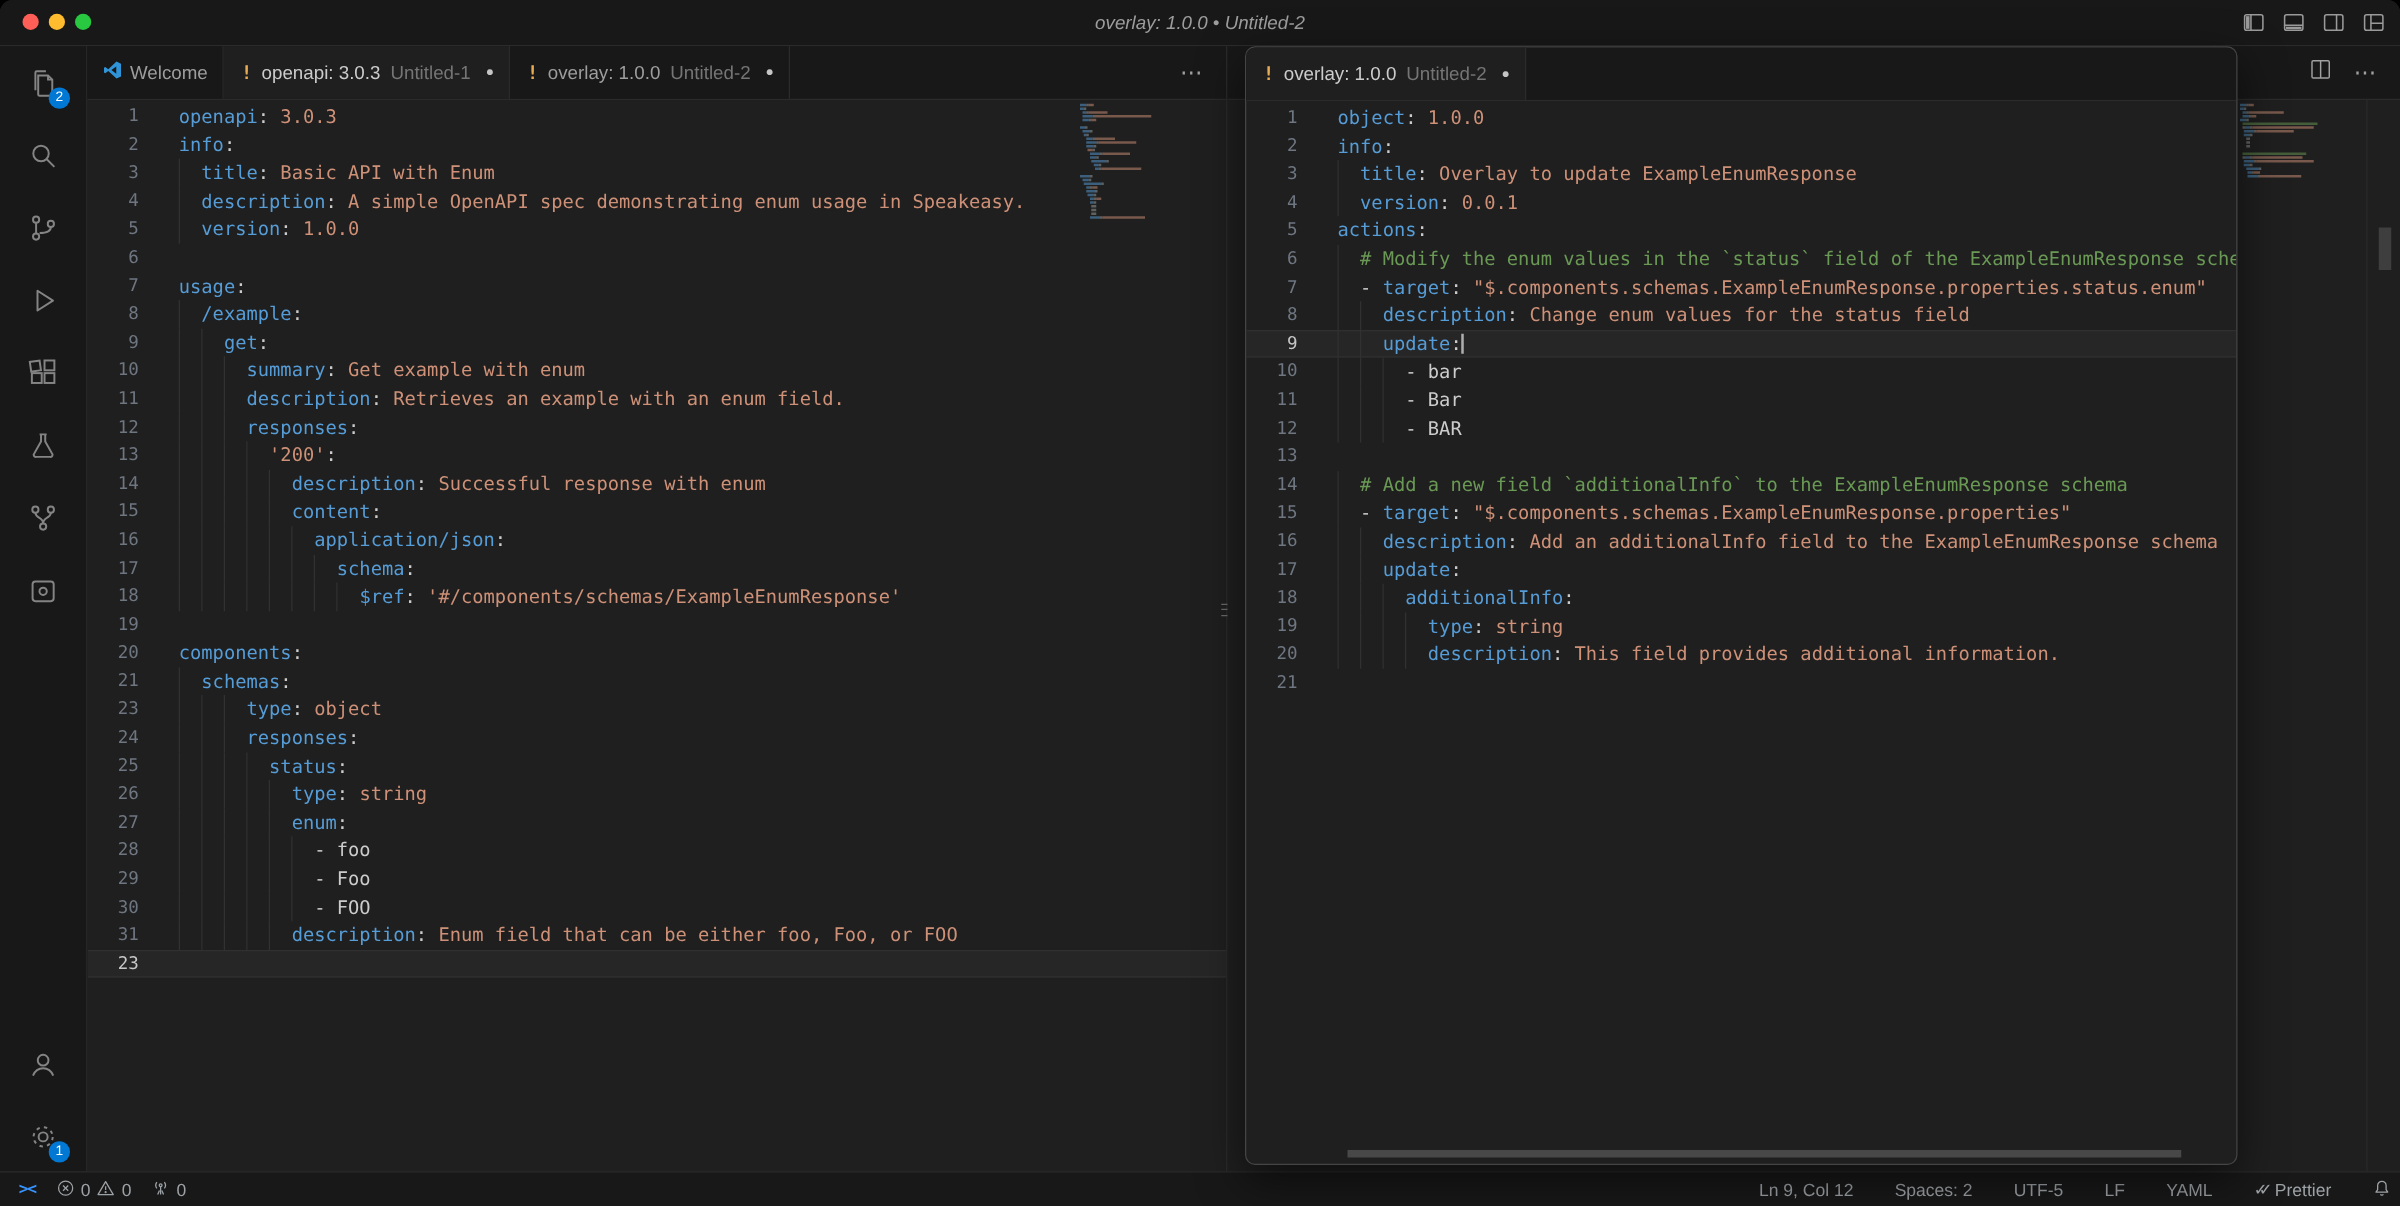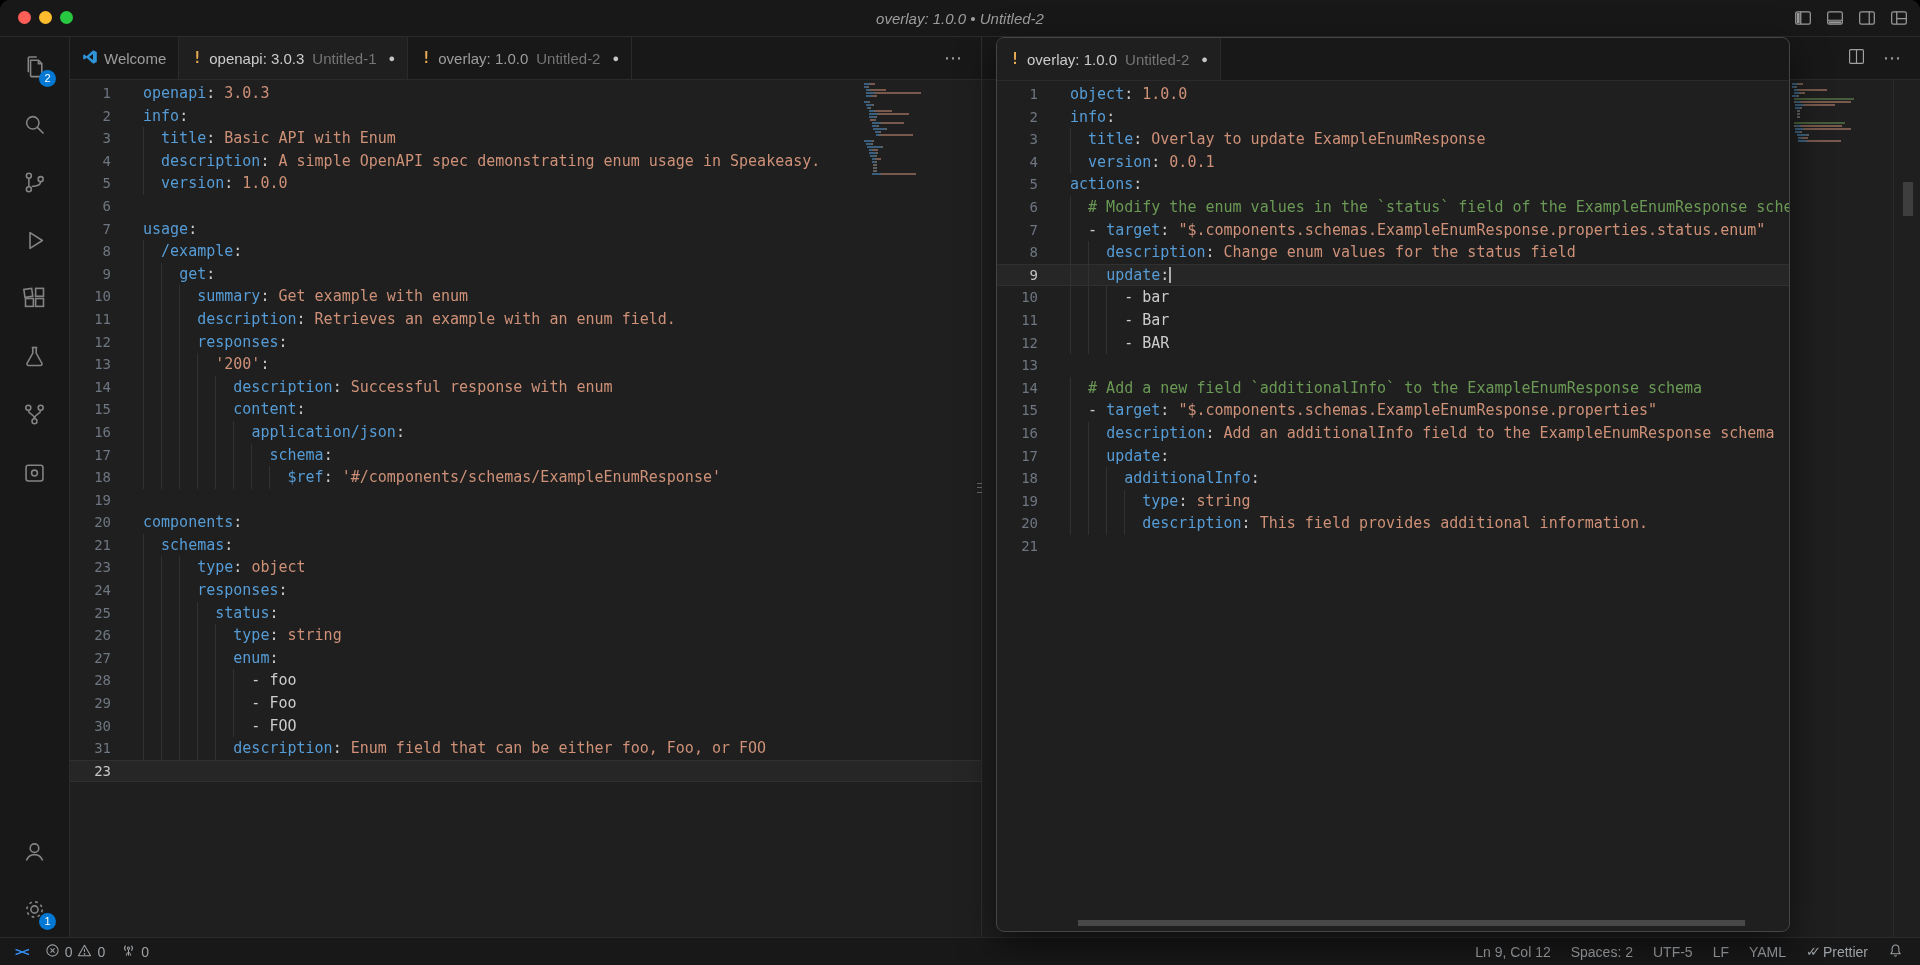--- a/index.html
+++ b/index.html
@@ -75,21 +75,21 @@
   .float-win{position:absolute;left:996px;top:37px;width:792px;height:893px;background:#1f1f1f;
     border:1px solid #454545;border-radius:8px;box-shadow:0 12px 36px rgba(0,0,0,0.55);overflow:hidden;z-index:5;}
   .float-win .tabbar{border-radius:8px 8px 0 0;}
   .float-win .editor{bottom:12px;}
   .hscroll{position:absolute;left:81px;bottom:5px;width:667px;height:6px;background:rgba(121,121,121,0.45);cursor:pointer;}
 
   
   .statusbar{position:absolute;left:0;right:0;bottom:0;height:27px;background:#181818;border-top:1px solid #2b2b2b;
     display:flex;align-items:center;font-size:14px;color:#9da2a6;}
   .sb-left{display:flex;align-items:center;gap:2px;padding-left:8px;}
-  .sb-right{margin-left:auto;display:flex;align-items:center;gap:6px;padding-right:10px;}
+  .sb-right{margin-left:auto;display:flex;align-items:center;gap:19px;}
   .sb-item{display:flex;align-items:center;gap:5px;padding:0 7px;height:27px;cursor:pointer;}
   .remote{color:#3794ff;font-family:"DejaVu Sans Mono",monospace;font-weight:bold;font-size:13px;letter-spacing:-1px;}
   .dcheck{letter-spacing:-7px;margin-right:4px;font-size:13px;}
 </style>
 </head>
 <body>
 
 <div class="app">
 
   <div class="titlebar">

